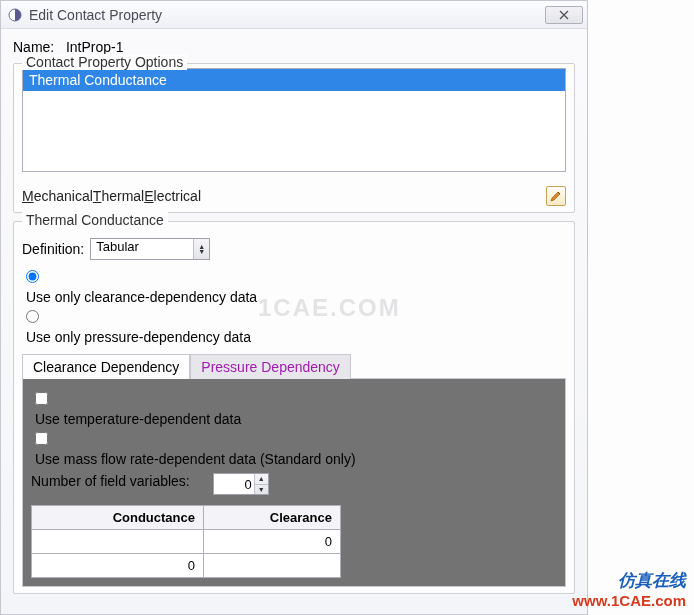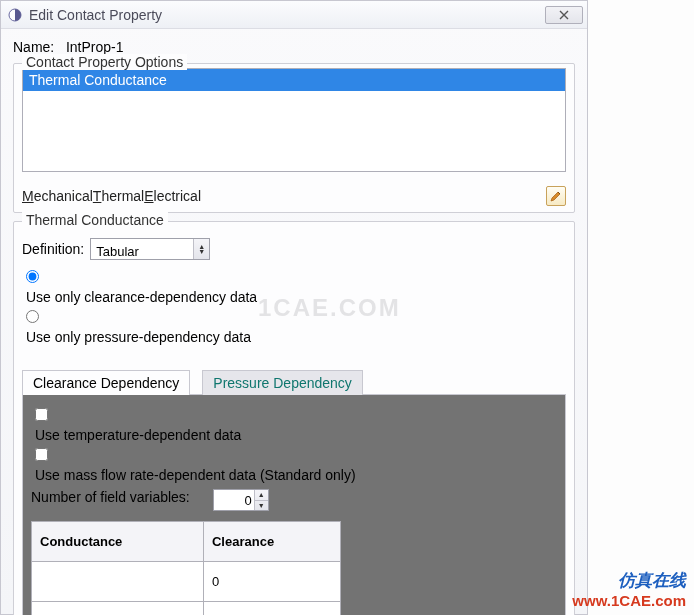--- a/index.html
+++ b/index.html
@@ -128,21 +128,21 @@
     margin: 6px 0 10px 0;
     font-size: 14px;
   }
   .combo {
     position: relative;
     width: 120px;
     height: 22px;
     border: 1px solid #9fa0aa;
     background: #fff;
     display: flex;
-    align-items: flex-end;
+    align-items: flex-start;
     padding: 0 18px 0 5px;
     font-size: 13px;
   }
   .combo .arrow {
     position: absolute;
     right: 0; top: 0;
     width: 16px; height: 100%;
     border-left: 1px solid #bfbfc8;
     background: linear-gradient(to bottom, #f4f4f8, #e4e5eb);
     display: flex; align-items: center; justify-content: center;
@@ -157,35 +157,34 @@
     gap: 6px;
     margin: 5px 4px;
     font-size: 14px;
     flex-direction: column;
   }
   input[type=radio], input[type=checkbox] {
     margin: 0;
   }
   .inner-tabs {
     display: flex;
-    margin-top: 24px;
-    gap: 12px;
+    margin-top: 8px;
   }
   .inner-tabs .tab {
     border: 1px solid #c8c8d0;
     border-bottom: none;
     padding: 4px 10px;
     font-size: 14px;
     background: #fdfdfe;
     position: relative;
     top: 1px;
   }
   .inner-tabs .tab.inactive {
     background: #e6e6eb;
-    color: #0f766e;
+    color: #a21caf;
   }
   .tab-pane {
     border: 1px solid #c8c8d0;
     padding: 8px 8px;
     background: #737373;
   }
   .numfield-row {
     display: flex;
     align-items: flex-start;
     gap: 23px;
@@ -219,23 +218,23 @@
     color: #333;
   }
   .spin div:first-child { border-bottom: 1px solid #bfbfc8; }
   table.data-table {
     border-collapse: collapse;
     width: 310px;
     margin-top: 4px;
   }
   table.data-table th, table.data-table td {
     border: 1px solid #b0b0b8;
-    padding: 12px 8px;
+    padding: 4px 8px;
     font-size: 13px;
-    text-align: left;
+    text-align: right;
     background: #fff;
   }
   table.data-table th {
     background: #f4f4f8;
     font-weight: 600;
   }
   .watermark1 {
     position: absolute;
     top: 294px; left: 258px;
     font-size: 24px;

